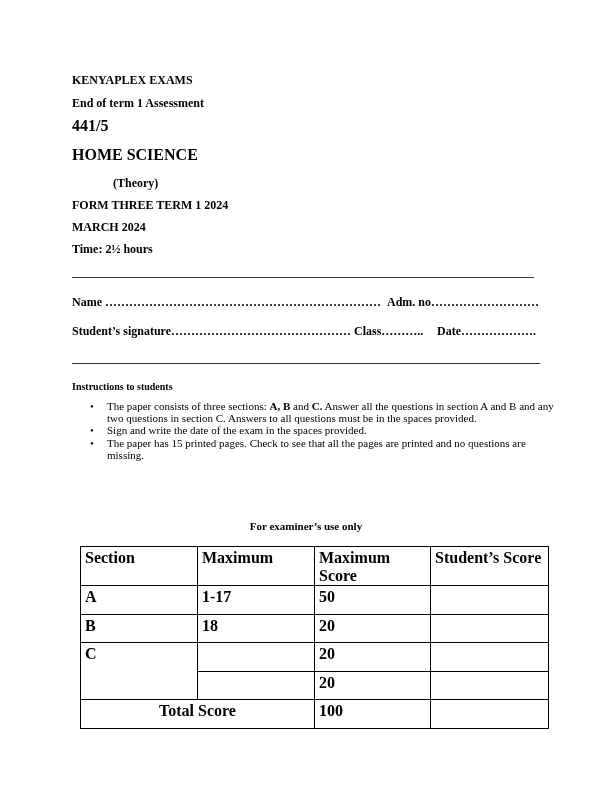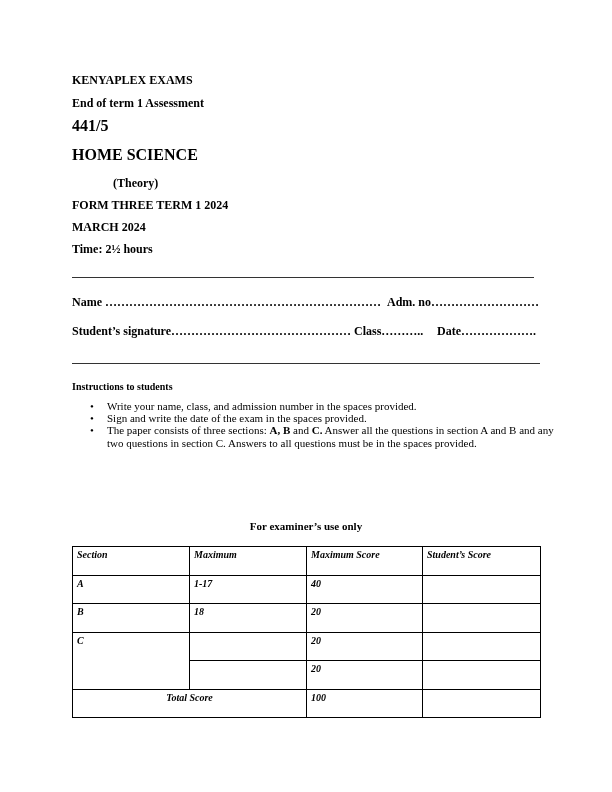--- a/index.html
+++ b/index.html
@@ -10,22 +10,22 @@
     .h-small { font-size: 12px; }
     .h-code { font-size: 16px; }
     .h-title { font-size: 16px; }
     .rule { position: absolute; height: 0; border-top: 1px solid #333; }
     .instr-title { font-size: 10px; font-weight: bold; }
     ul.instr { position: absolute; left: 90px; top: 400px; width: 450px; margin: 0; padding: 0 0 0 17px;
                font-size: 11px; line-height: 12.2px; list-style: none; }
     ul.instr li { position: relative; margin: 0; padding: 0; white-space: normal; }
     ul.instr li::before { content: "\2022"; position: absolute; left: -17px; top: 0; font-size: 11px; }
     .center-title { position: absolute; left: 72px; width: 468px; text-align: center; font-size: 11px; font-weight: bold; }
-    table.scores { position: absolute; left: 72px; top: 546px; width: 468px; border-collapse: collapse;
-                   font-size: 10px; font-weight: bold; table-layout: fixed; font-style: italic; }
+    table.scores { position: absolute; left: 80px; top: 546px; width: 468px; border-collapse: collapse;
+                   font-size: 16px; font-weight: bold; table-layout: fixed; }
     table.scores td, table.scores th { border: 1px solid #000; vertical-align: top; text-align: left;
                    padding: 2px 4px 0 4px; height: 25.5px; font-weight: bold; }
     table.scores td.total { text-align: center; }
   </style>
 </head>
 <body>
 
 <div class="abs b h-small" style="left:72px; top:73px;">KENYAPLEX EXAMS</div>
 <div class="abs b h-small" style="left:72px; top:96px;text-align:right;">End of term 1 Assessment</div>
 <div class="abs b h-code" style="left:72px; top:117px;">441/5</div>
@@ -40,23 +40,23 @@
 <div class="abs b h-small" style="left:72px; top:295px;">Name ……………………………………………………………</div>
 <div class="abs b h-small" style="left:387px; top:295px;">Adm. no………………………</div>
 <div class="abs b h-small" style="left:72px; top:324px;">Student’s signature………………………………………</div>
 <div class="abs b h-small" style="left:354px; top:324px;">Class………..</div>
 <div class="abs b h-small" style="left:437px; top:324px;">Date……………….</div>
 
 <div class="rule" style="left:72px; top:363px; width:468px;"></div>
 
 <div class="abs instr-title" style="left:72px; top:381px;">Instructions to students</div>
 <ul class="instr">
-  <li><span>Write your name, class, and admission number in the spaces provided.</span></li>
+  <li><span>The paper consists of three sections: </span><b>A, B</b><span> and </span><b>C.</b><span> Answer all the questions in section A and B and any two questions in section C. Answers to all questions must be in the spaces provided.</span></li>
   <li><span>Sign and write the date of the exam in the spaces provided.</span></li>
-  <li><span>The paper consists of three sections: </span><b>A, B</b><span> and </span><b>C.</b><span> Answer all the questions in section A and B and any two questions in section C. Answers to all questions must be in the spaces provided.</span></li>
+  <li><span>The paper has 15 printed pages. Check to see that all the pages are printed and no questions are missing.</span></li>
 </ul>
 
 <div class="center-title" style="top:520px;">For examiner’s use only</div>
 
 <table class="scores">
   <colgroup>
     <col style="width:117px">
       <col style="width:117px">
       <col style="width:116px">
       <col style="width:118px">
@@ -64,21 +64,21 @@
   <tbody>
       <tr>
     <td>Section</td>
     <td>Maximum</td>
     <td>Maximum Score</td>
     <td>Student’s Score</td>
   </tr>
   <tr>
     <td>A</td>
     <td>1-17</td>
-    <td>40</td>
+    <td>50</td>
     <td></td>
   </tr>
   <tr>
     <td>B</td>
     <td>18</td>
     <td>20</td>
     <td></td>
   </tr>
   <tr>
     <td rowspan="2">C</td>

